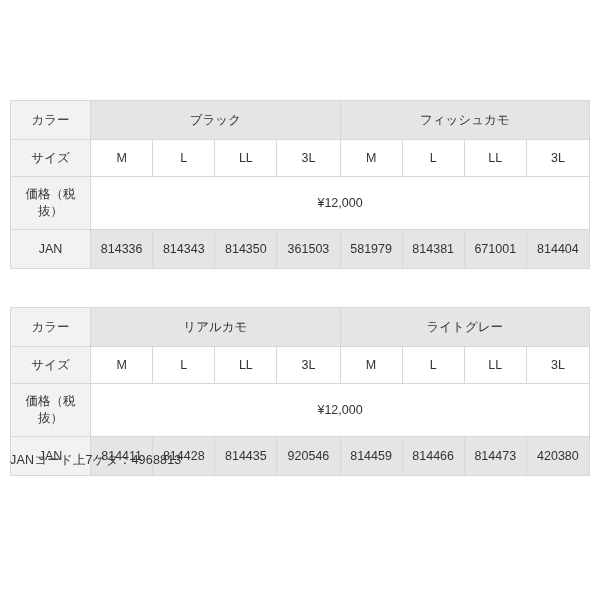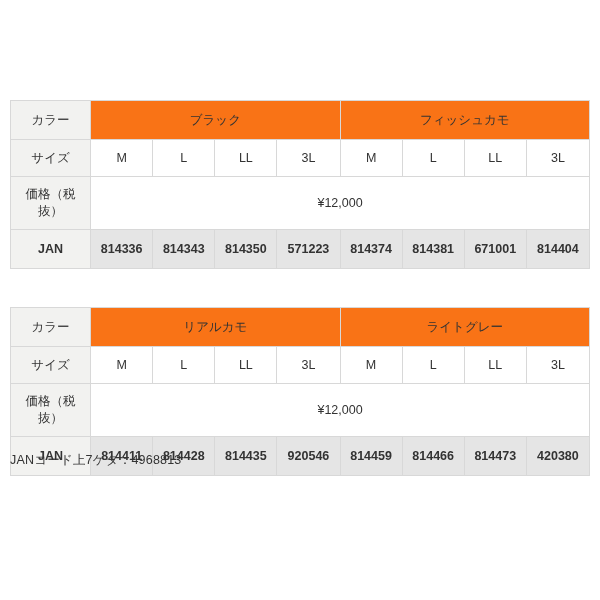--- a/index.html
+++ b/index.html
@@ -44,40 +44,40 @@
     height: 22px;
   }
   td.rowhead {
     background: #f2f2f0;
     width: 80px;
     text-align: center;
     font-size: 12.5px;
     color: #333;
   }
   td.colorhead {
-    background: #f97316;
+    background: #e5e5e5;
     font-size: 12.5px;
   }
   td.sizehead {
     background: #ffffff;
     font-size: 12.5px;
   }
   td.price {
     background: #ffffff;
     font-size: 12.5px;
     margin-left: 20px;
   }
   td.jan {
     background: #e5e5e5;
     font-size: 12px;
   }
   tr.row-color td { height: 26px; }
   tr.row-size td { height: 24px; }
   tr.row-price td { height: 40px; }
-  tr.row-jan td { height: 26px; font-weight: bold; }
+  tr.row-jan td { height: 26px; }
   .rowhead-wrap {
     display: block;
     padding: 0 6px;
     word-break: break-all;
   }
   .table-gap {
     height: 38px;
   }
   .note {
     position: absolute;
@@ -128,22 +128,22 @@
           <td class="rowhead">
               <span class="rowhead-wrap">価格（税抜）</span>
             </td>
           <td class="price" colspan="8">¥12,000</td>
         </tr>
         <tr class="row-jan">
           <td class="rowhead">JAN</td>
           <td class="jan">814336</td>
           <td class="jan">814343</td>
           <td class="jan">814350</td>
-          <td class="jan">571223</td>
-          <td class="jan">814374</td>
+          <td class="jan">361503</td>
+          <td class="jan">581979</td>
           <td class="jan">814381</td>
           <td class="jan">671001</td>
           <td class="jan">814404</td>
         </tr>
       </tbody>
     </table>
 
     <div class="table-gap"></div>
 
     <table class="spec">

